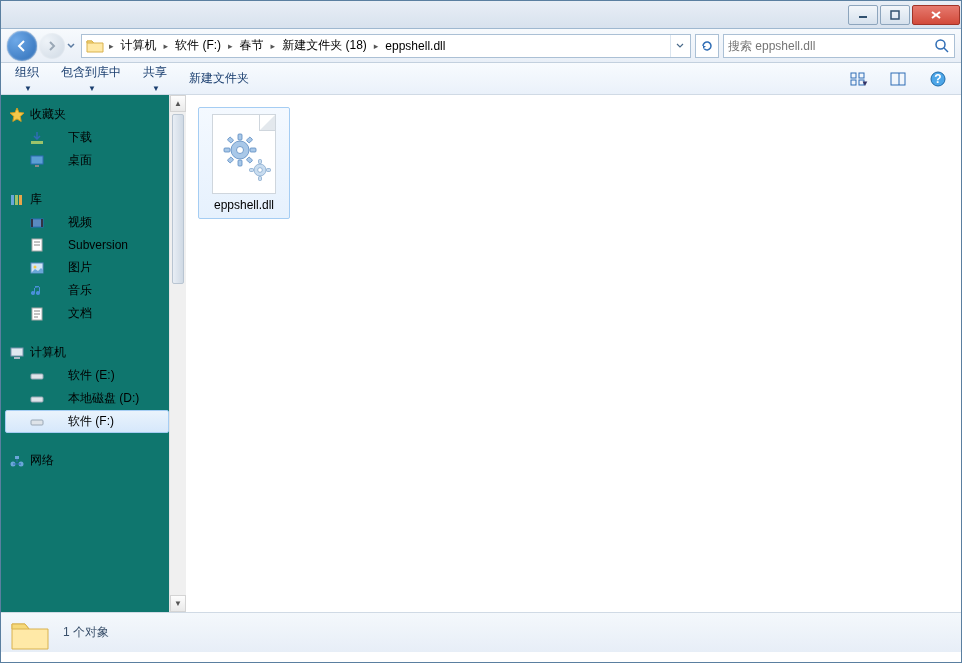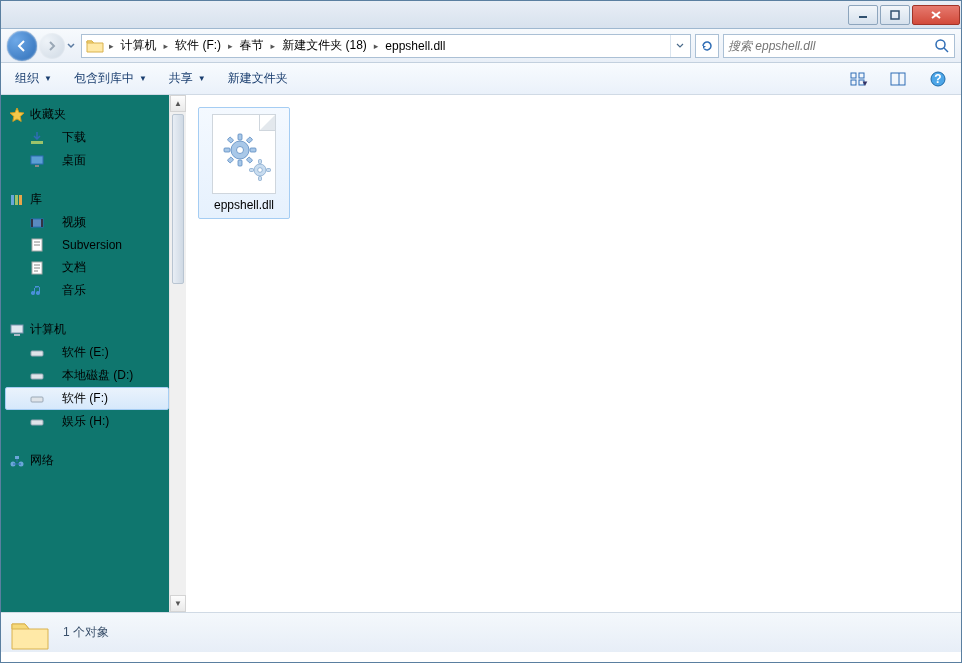--- a/index.html
+++ b/index.html
@@ -14,33 +14,33 @@
 .nav-fwd { width: 26px; height: 26px; border-radius: 50%; background: radial-gradient(circle at 30% 30%, #eef3f8, #cfd9e4); display:flex;align-items:center;justify-content:center; margin-left:2px; box-shadow: inset 0 0 2px rgba(255,255,255,0.7); }
 .nav-dd { width: 12px; display:flex;align-items:center;justify-content:center; }
 .breadcrumb { flex: 1; height: 24px; background: #fff; border: 1px solid #abc0d5; margin: 0 4px; display: flex; align-items: center; padding: 0 2px; }
 .bc-folder-icon { width: 18px; height: 18px; margin: 0 2px; }
 .bc-seg { display: flex; align-items: center; height: 22px; padding: 0 4px 0 4px; }
 .bc-arrow { padding: 0 3px; color: #555; font-size: 9px; }
 .bc-spacer { flex: 1; }
 .bc-drop { width: 18px; height: 22px; display:flex;align-items:center;justify-content:center; border-left: 1px solid #dbe5ef; }
 .refresh { width: 24px; height: 24px; border: 1px solid #abc0d5; background:#fff; display:flex;align-items:center;justify-content:center; }
 .searchbox { width: 232px; height: 24px; border: 1px solid #abc0d5; background:#fff; margin-left: 4px; display:flex; align-items:center; padding: 0 4px; }
-.searchbox input { border: none; outline: none; flex:1; font-style: italic; color: #7f1d1d; }
+.searchbox input { border: none; outline: none; flex:1; color: #7f1d1d; }
 .search-icon { width: 16px; height: 16px; }
 .toolbar { height: 32px; background: linear-gradient(to bottom,#f8fbfe,#eaf1fa); border-bottom: 1px solid #d0dae5; display:flex; align-items:center; padding: 0 10px; gap: 14px; color: #1a3e6f; }
-.tb-item { display:flex; align-items:center; gap: 3px; padding: 3px 4px; }
+.tb-item { display:flex; align-items:center; gap: 3px; padding: 3px 4px; flex-direction: column; }
 .tb-item .dd { font-size: 8px; color:#1a3e6f; margin-left:2px;}
 .tb-spacer { flex:1; }
 .tb-iconbtn { width: 26px; height: 22px; display:flex;align-items:center;justify-content:center; border: 1px solid transparent; border-radius:2px; position:relative; }
 .tb-iconbtn .dd { font-size:8px; position:absolute; right:1px; bottom:1px; color:#336; }
 .content { display:flex; height: calc(663px - 28px - 34px - 32px - 50px - 2px); }
 .nav-pane { width: 168px; background: #0f766e; overflow: hidden; position: relative; }
 .nav-pane-inner { padding: 8px 0 8px 4px; }
 .nav-group-h { display:flex; align-items:center; padding: 3px 4px; gap: 5px; }
-.nav-item { display:flex; align-items:center; gap:17px; padding: 3px 4px 3px 24px; }
+.nav-item { display:flex; align-items:center; gap:23px; padding: 3px 4px 3px 24px; }
 .nav-item.selected { background: linear-gradient(to bottom,#eaf3fc,#d6e8fb); border: 1px solid #a5cdf3; border-radius: 2px; padding:2px 3px 2px 23px; }
 .nav-icon { width: 16px; height: 16px; flex-shrink:0; }
 .nav-spacer { height: 16px; }
 .scrollbar-v { width: 17px; background: #f0f0f0; border-left:1px solid #e4e4e4; display:flex; flex-direction:column; }
 .sb-btn { height: 17px; background: linear-gradient(to bottom,#fdfdfd,#e9e9e9); border: 1px solid #d4d4d4; display:flex;align-items:center;justify-content:center; font-size:8px; color:#555; }
 .sb-track { flex:1; position:relative; background:#f0f0f0; }
 .sb-thumb { position:absolute; left:2px; right:2px; background: linear-gradient(to right,#e8eef5,#cfd9e4); border:1px solid #b9c5d2; border-radius:2px; }
 .file-area { flex:1; padding: 12px; background:#fff; }
 .file-item { width: 92px; display:flex; flex-direction:column; align-items:center; gap:4px; padding:6px; border:1px solid #a5cdf3; background: linear-gradient(to bottom,#f4f9ff,#e6f1fd); border-radius:2px; }
 .file-icon { width: 64px; height: 80px; background:#fff; border:1px solid #cfd6dd; position:relative; }
@@ -219,33 +219,41 @@
       <div class="nav-item">
         <svg class="nav-icon" viewBox="0 0 16 16">
             <rect x="3" y="2" width="10" height="12" fill="#fff" stroke="#aaa"></rect>
             <line x1="5" y1="5" x2="11" y2="5" stroke="#888"></line>
             <line x1="5" y1="8" x2="11" y2="8" stroke="#888"></line>
           </svg>
         <span>Subversion</span>
       </div>
       <div class="nav-item">
         <svg class="nav-icon" viewBox="0 0 16 16">
+            <rect x="2" y="3" width="12" height="10" fill="#cfe5f6" stroke="#5a8ac0"></rect>
+            <circle cx="6" cy="7" r="1.5" fill="#f6c94a"></circle>
+            <path d="M2 13 l4-4 3 2 3-3 2 2 v3 z" fill="#6aa6d8"></path>
+          </svg>
+        <span>图片</span>
+      </div>
+      <div class="nav-item">
+        <svg class="nav-icon" viewBox="0 0 16 16">
+            <path d="M6 3 v7 a2 2 0 1 1 -1 -1.7 V5 l6 -1 v6 a2 2 0 1 1 -1 -1.7 V3 z" fill="#4a90d9"></path>
+          </svg>
+        <span>音乐</span>
+      </div>
+      <div class="nav-item">
+        <svg class="nav-icon" viewBox="0 0 16 16">
             <rect x="3" y="2" width="10" height="12" fill="#fff" stroke="#aaa"></rect>
             <line x1="5" y1="5" x2="11" y2="5" stroke="#888"></line>
             <line x1="5" y1="8" x2="11" y2="8" stroke="#888"></line>
             <line x1="5" y1="11" x2="9" y2="11" stroke="#888"></line>
           </svg>
         <span>文档</span>
       </div>
-      <div class="nav-item">
-        <svg class="nav-icon" viewBox="0 0 16 16">
-            <path d="M6 3 v7 a2 2 0 1 1 -1 -1.7 V5 l6 -1 v6 a2 2 0 1 1 -1 -1.7 V3 z" fill="#4a90d9"></path>
-          </svg>
-        <span>音乐</span>
-      </div>
 
       <div class="nav-spacer"></div>
 
       <div class="nav-group-h">
         <svg class="nav-icon" viewBox="0 0 16 16">
             <rect x="2" y="3" width="12" height="8" fill="#dfe8f0" stroke="#7a94ae"></rect>
             <rect x="5" y="12" width="6" height="2" fill="#aab8c6"></rect>
           </svg>
         <span>计算机</span>
       </div>
@@ -259,26 +267,20 @@
         <svg class="nav-icon" viewBox="0 0 16 16">
             <rect x="2" y="6" width="12" height="5" rx="1" fill="#dfe4e9" stroke="#9aa8b6"></rect>
           </svg>
         <span>本地磁盘 (D:)</span>
       </div>
       <div class="nav-item selected">
         <svg class="nav-icon" viewBox="0 0 16 16">
             <rect x="2" y="6" width="12" height="5" rx="1" fill="#dfe4e9" stroke="#9aa8b6"></rect>
           </svg>
         <span>软件 (F:)</span>
-      </div>
-      <div class="nav-item">
-        <svg class="nav-icon" viewBox="0 0 16 16">
-            <rect x="2" y="6" width="12" height="5" rx="1" fill="#dfe4e9" stroke="#9aa8b6"></rect>
-          </svg>
-        <span>娱乐 (H:)</span>
       </div>
 
       <div class="nav-spacer"></div>
 
       <div class="nav-group-h">
         <svg class="nav-icon" viewBox="0 0 16 16">
             <circle cx="4" cy="11" r="2.5" fill="#6aa6d8"></circle>
             <circle cx="12" cy="11" r="2.5" fill="#6aa6d8"></circle>
             <rect x="6" y="3" width="4" height="3" fill="#6aa6d8"></rect>
             <path d="M8 6 v3 M4 11 h8" stroke="#2f6db5" fill="none"></path>

